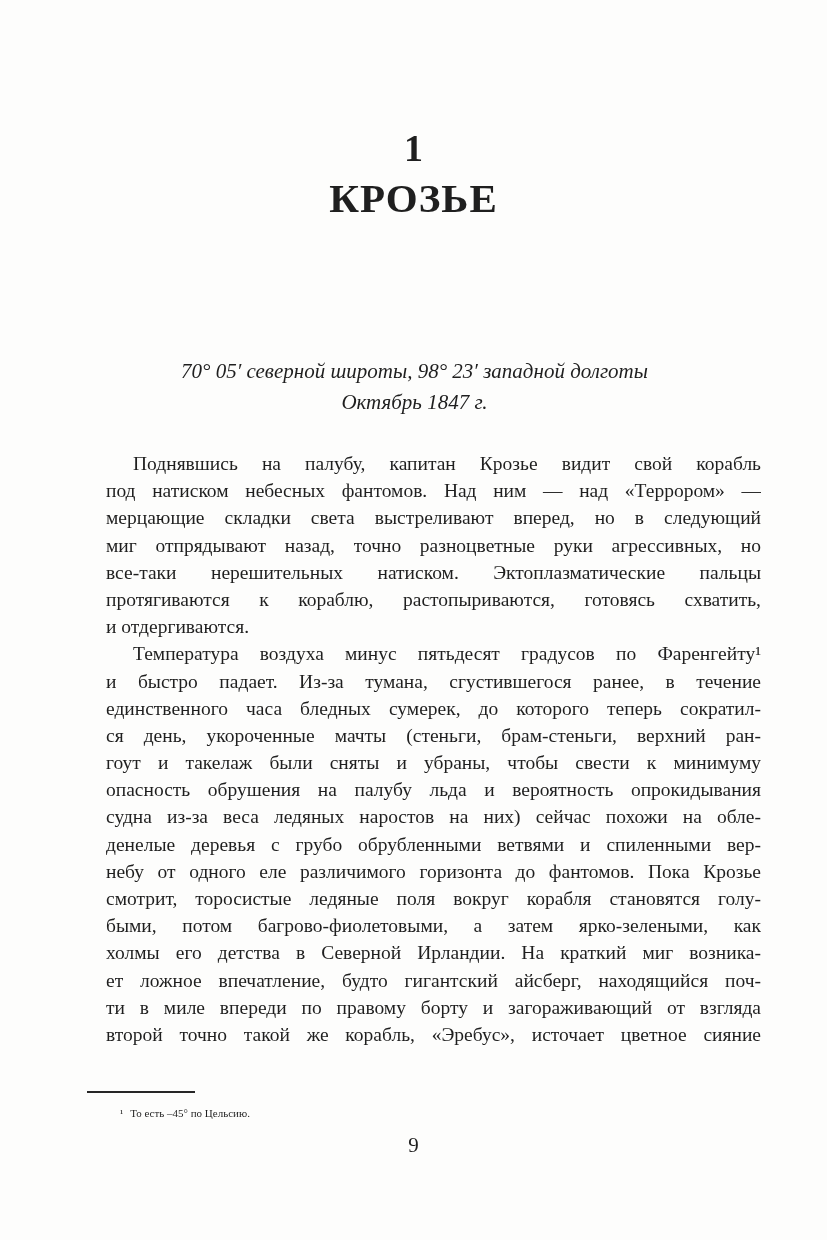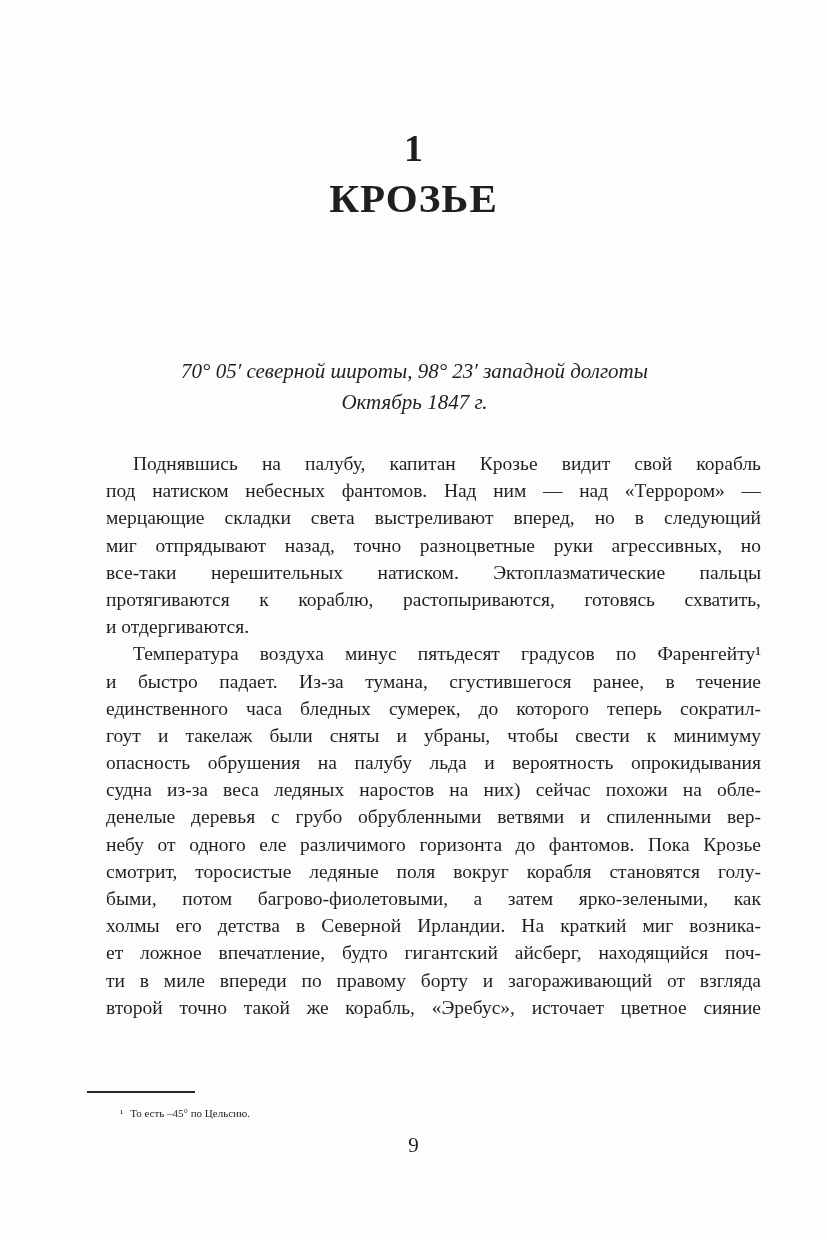--- a/index.html
+++ b/index.html
@@ -120,20 +120,21 @@
         <div class="line">мерцающие складки света выстреливают вперед, но в следующий</div>
         <div class="line">миг отпрядывают назад, точно разноцветные руки агрессивных, но</div>
         <div class="line">все-таки нерешительных натиском. Эктоплазматические пальцы</div>
         <div class="line">протягиваются к кораблю, растопыриваются, готовясь схватить,</div>
         <div class="line lastline">и отдергиваются.</div>
       </div>
       <div class="paragraph">
         <div class="line first">Температура воздуха минус пятьдесят градусов по Фаренгейту¹</div>
         <div class="line">и быстро падает. Из-за тумана, сгустившегося ранее, в течение</div>
         <div class="line">единственного часа бледных сумерек, до которого теперь сократил-</div>
+        <div class="line">ся день, укороченные мачты (стеньги, брам-стеньги, верхний ран-</div>
         <div class="line">гоут и такелаж были сняты и убраны, чтобы свести к минимуму</div>
         <div class="line">опасность обрушения на палубу льда и вероятность опрокидывания</div>
         <div class="line">судна из-за веса ледяных наростов на них) сейчас похожи на обле-</div>
         <div class="line">денелые деревья с грубо обрубленными ветвями и спиленными вер-</div>
         <div class="line">небу от одного еле различимого горизонта до фантомов. Пока Крозье</div>
         <div class="line">смотрит, торосистые ледяные поля вокруг корабля становятся голу-</div>
         <div class="line">быми, потом багрово-фиолетовыми, а затем ярко-зелеными, как</div>
         <div class="line">холмы его детства в Северной Ирландии. На краткий миг возника-</div>
         <div class="line">ет ложное впечатление, будто гигантский айсберг, находящийся поч-</div>
         <div class="line">ти в миле впереди по правому борту и загораживающий от взгляда</div>

